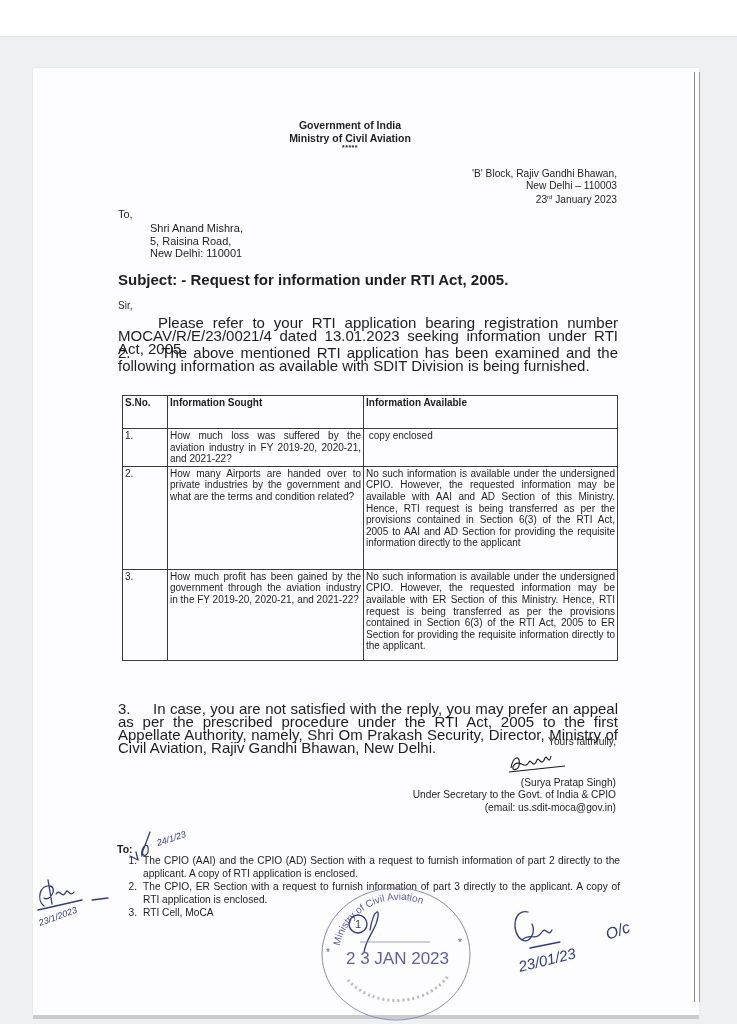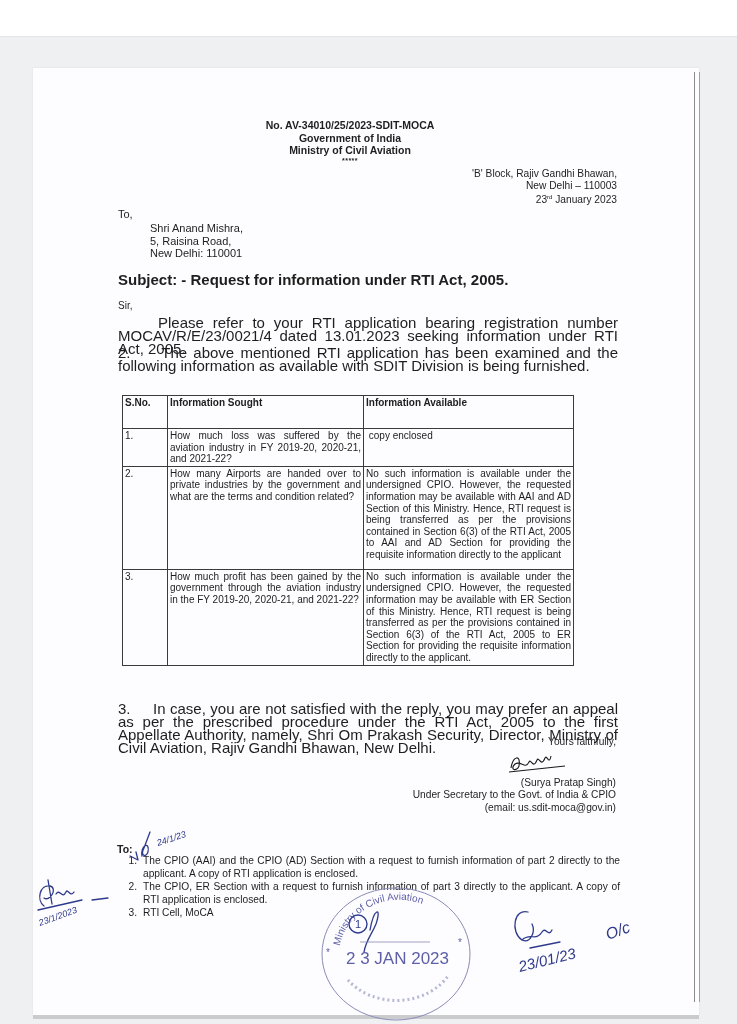--- a/index.html
+++ b/index.html
@@ -39,21 +39,21 @@
   .to-label { position: absolute; left: 118px; top: 208px; font-size: 11px; }
   .recipient { position: absolute; left: 150px; top: 222px; font-size: 11px; line-height: 12.5px; }
   .subject { position: absolute; left: 118px; top: 271px; font-size: 15px; font-weight: bold; }
   .salutation { position: absolute; left: 118px; top: 300px; font-size: 10px; }
   .para {
     position: absolute; left: 118px; width: 500px; font-size: 15px; line-height: 13px;
     text-align: justify;
   }
   .indent { text-indent: 40px; }
   table.info {
-    position: absolute; left: 122px; top: 395px; width: 452px;
+    position: absolute; left: 122px; top: 395px; width: 496px;
     border-collapse: collapse; font-size: 10px; line-height: 11.6px;
   }
   table.info td, table.info th {
     border: 1.2px solid #3a3a3a; vertical-align: top; padding: 1px 2px 1px 2px;
     text-align: justify;
   }
   table.info th { font-weight: bold; text-align: left; height: 30px; }
   .col-sno { width: 40px; }
   .col-q { width: 191px; }
   .sig-block { position: absolute; left: 360px; top: 736px; width: 256px; text-align: right; font-size: 10.2px; line-height: 12.5px; }
@@ -73,21 +73,20 @@
 <body>
 
 <div class="viewer-bg"></div>
 
 <div class="page"></div>
 <div class="page-bottom-bar"></div>
 <div class="scan-edge" style="left:694px;"></div>
 <div class="scan-edge" style="left:699px;background:#a0a0a0;"></div>
 
 <div class="center-block">
-  <div>No. AV-34010/25/2023-SDIT-MOCA</div>
   <div>Government of India</div>
   <div>Ministry of Civil Aviation</div>
   <div class="stars">*****</div>
 </div>
 
 <div class="address">
   <div>'B' Block, Rajiv Gandhi Bhawan,</div>
   <div>New Delhi – 110003</div>
   <div><span>23</span><sup style="font-size:6px;">rd</sup><span> January 2023</span></div>
 </div>

